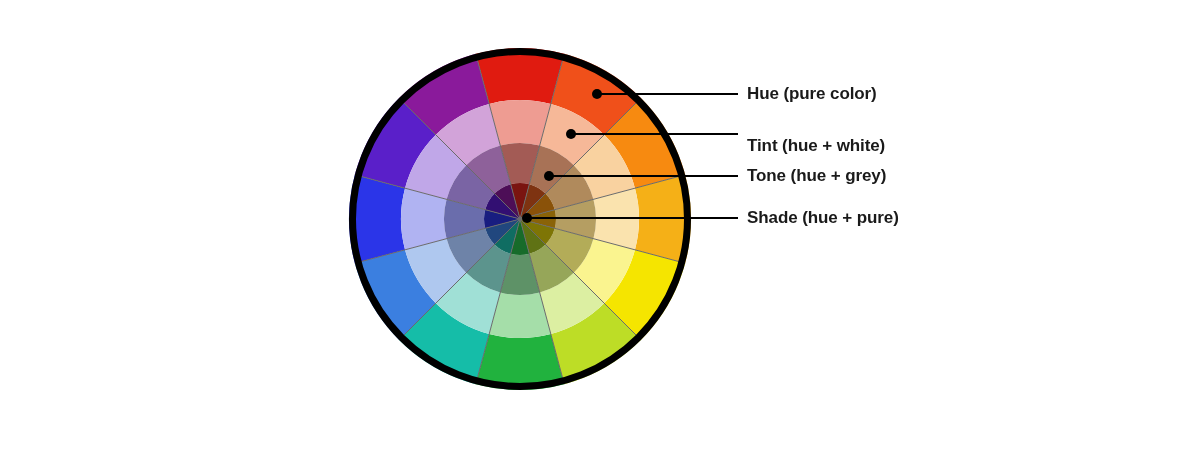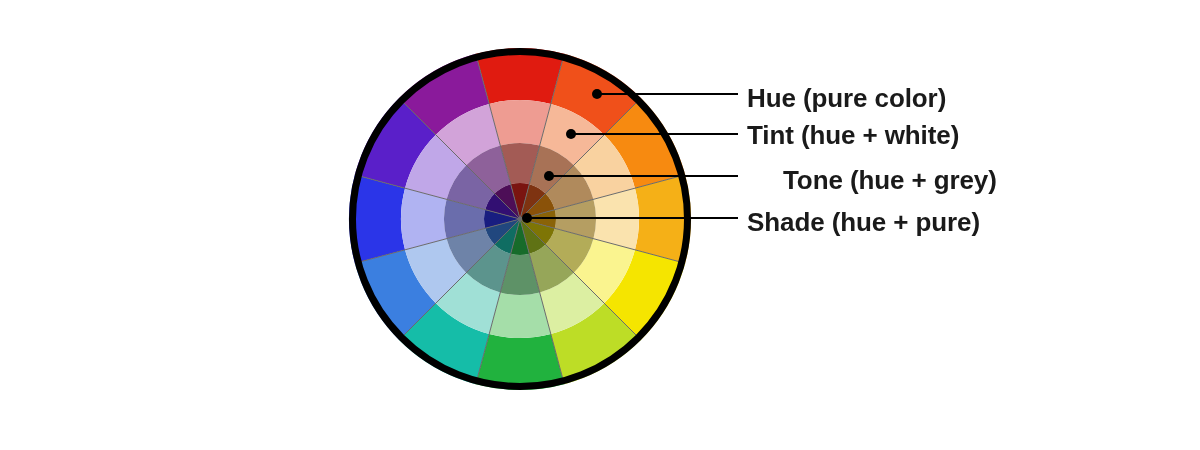--- a/index.html
+++ b/index.html
@@ -18,21 +18,21 @@
   #wheel-svg {
     position: absolute;
     left: 0;
     top: 0;
     width: 1200px;
     height: 450px;
   }
   .callout-label {
     position: absolute;
     font-family: "Liberation Sans", sans-serif;
-    font-size: 26px;
+    font-size: 17px;
     font-weight: 600;
     color: #1a1a1a;
     white-space: nowrap;
     letter-spacing: -0.1px;
     line-height: 1;
   }
 </style>
 </head>
 <body>
 
@@ -113,18 +113,18 @@
     <g id="callout-dots">
         <circle cx="597" cy="94" r="5" fill="#000000"></circle>
         <circle cx="571" cy="134" r="5" fill="#000000"></circle>
         <circle cx="549" cy="176" r="5" fill="#000000"></circle>
         <circle cx="527" cy="218" r="5" fill="#000000"></circle>
       </g>
   </svg>
 
   <div id="callout-labels">
       <div class="callout-label" style="left: 747px; top: 85px;">Hue (pure color)</div>
-      <div class="callout-label" style="left: 747px; top: 122px;">Tint (hue + white)</div>
-      <div class="callout-label" style="left: 747px; top: 167px; margin-left: 36px;">Tone (hue + grey)</div>
+      <div class="callout-label" style="left: 747px; top: 137px;">Tint (hue + white)</div>
+      <div class="callout-label" style="left: 747px; top: 167px;">Tone (hue + grey)</div>
       <div class="callout-label" style="left: 747px; top: 209px;">Shade (hue + pure)</div>
     </div>
 
 </div>
 
 </body></html>

